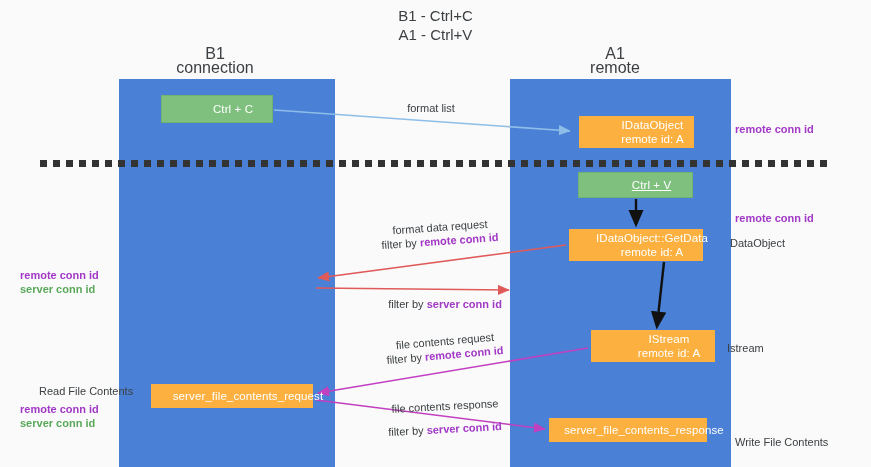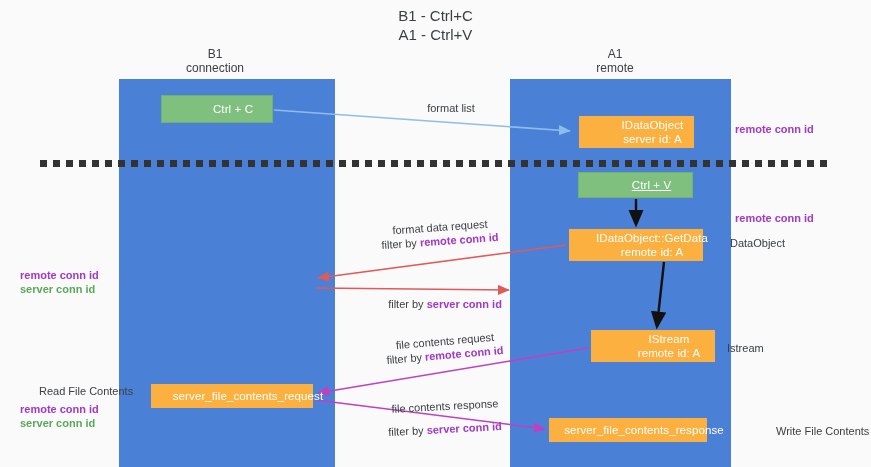--- a/index.html
+++ b/index.html
@@ -16,21 +16,21 @@
 
   
   .title{
     left:0;top:6px;width:871px;text-align:center;
     font-size:15px;color:#3c4043;line-height:19px;
     white-space:pre-line;
   }
 
   
   .col-head{
-    font-size:12px;color:#3c4043;text-align:center;line-height:14px;
+    font-size:16px;color:#3c4043;text-align:center;line-height:14px;
     white-space:pre-line;
   }
   #head-b1{left:145px;top:47px;width:140px;}
   #head-a1{left:545px;top:47px;width:140px;}
 
   
   .lane{background:#4a80d6;}
   #lane-b1{left:119px;top:79px;width:216px;height:388px;}
   #lane-a1{left:510px;top:79px;width:221px;height:388px;}
 
@@ -68,33 +68,33 @@
   
   .side{font-size:11px;line-height:14px;white-space:pre-line;}
   .purple{color:#a238c6;font-weight:bold;}
   .green-t{color:#5aa85a;font-weight:bold;}
   .plain{color:#3c4043;}
 
   #ann-remote1{left:735px;top:122px;}
   #ann-remote2{left:735px;top:211px;}
   #ann-dataobject{left:730px;top:236px;}
   #ann-istream{left:727px;top:341px;}
-  #ann-write{left:735px;top:424px;margin-left:41px;}
+  #ann-write{left:735px;top:435px;}
 
   #ann-left1{left:20px;top:268px;text-align:left;}
   #ann-readfile{left:39px;top:384px;}
   #ann-left2{left:20px;top:402px;}
 
   
   .edge-lab{
     font-size:11px;color:#3c4043;line-height:14px;
     text-align:center;white-space:nowrap;
   }
 
-  #lab-formatlist{left:371px;top:101px;width:160px;text-align:center;}
+  #lab-formatlist{left:351px;top:101px;width:160px;text-align:center;}
 
   #lab-fdreq{left:345px;top:220px;width:190px;transform:rotate(-4deg);}
   #lab-fdreq2{left:345px;top:234px;width:190px;transform:rotate(-4deg);}
   #lab-fdresp{left:355px;top:272px;width:180px;}
   #lab-fdresp2{left:355px;top:297px;width:180px;}
 
   #lab-fcreq{left:350px;top:334px;width:190px;transform:rotate(-5deg);}
   #lab-fcreq2{left:350px;top:348px;width:190px;transform:rotate(-5deg);}
   #lab-fcresp{left:355px;top:399px;width:180px;transform:rotate(-3deg);}
   #lab-fcresp2{left:355px;top:422px;width:180px;transform:rotate(-3deg);}
@@ -143,21 +143,21 @@
 
     <path d="M588,348 L318,393" stroke="#c040c0" stroke-width="1.6" fill="none" marker-end="url(#ar-mag)"></path>
 
     <path d="M316,400 L545,429" stroke="#c040c0" stroke-width="1.6" fill="none" marker-end="url(#ar-mag)"></path>
   </svg>
 
   <div class="abs" id="dashed"></div>
 
   <div class="abs box green" id="box-ctrlc">Ctrl + C</div>
   <div class="abs box orange" id="box-idataobject">IDataObject
-server id: A</div>
+remote id: A</div>
   <div class="abs box green" id="box-ctrlv">Ctrl + V</div>
   <div class="abs box orange" id="box-getdata">IDataObject::GetData
 remote id: A</div>
   <div class="abs box orange" id="box-istream">IStream
 remote id: A</div>
   <div class="abs box orange" id="box-sfcreq">server_file_contents_request</div>
   <div class="abs box orange" id="box-sfcresp">server_file_contents_response</div>
 
   <div class="abs side purple" id="ann-remote1">remote conn id</div>
   <div class="abs side purple" id="ann-remote2">remote conn id</div>

